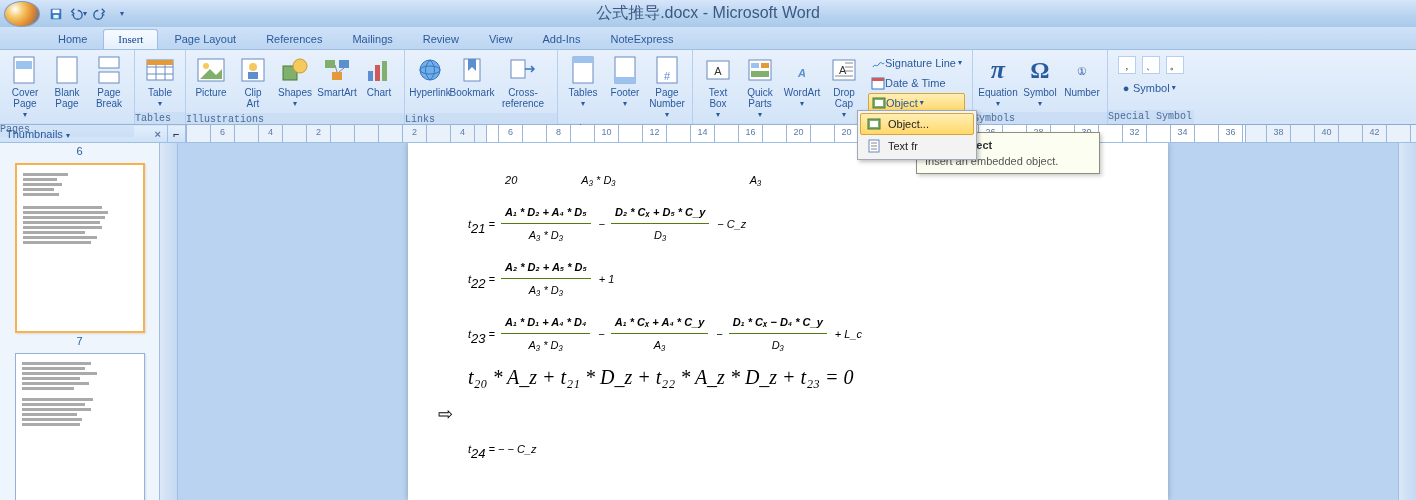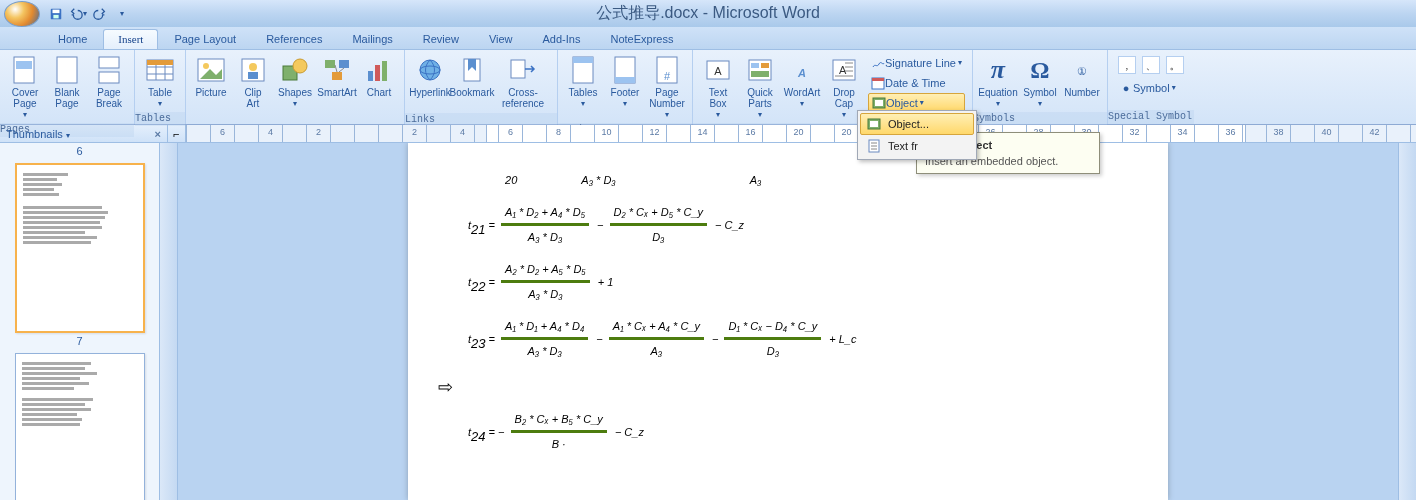--- a/index.html
+++ b/index.html
@@ -59,21 +59,21 @@
 .thumb { width: 130px; height: 170px; background: #fff; border: 1px solid #93b2db; margin: 0 auto 2px; box-shadow: 1px 1px 2px rgba(0,0,0,.1); padding: 6px; overflow: hidden; }
 .thumb.sel { border: 2px solid #f7b24c; }
 .thumb-num { text-align: center; color: #2a5a9e; margin-bottom: 6px; }
 .thumb .tl { height: 3px; background: #aaa; margin: 2px 0; }
 .close-x { position: absolute; top: 2px; right: 6px; color: #5b7aa5; font-weight: bold; cursor: pointer; }
 .doc-area { flex: 1; background: #b9d3f1; display: flex; justify-content: center; overflow: hidden; position: relative; }
 .page { width: 760px; background: #fff; margin-top: 0; box-shadow: 0 0 6px rgba(0,0,0,.25); padding: 10px 60px 20px; position: relative; }
 .eqline { font-family: "Times New Roman", serif; font-size: 20px; font-style: italic; color: #000; margin: 10px 0; white-space: nowrap; }
 .eqline sub { font-size: 13px; font-style: italic; }
 .frac { display: inline-flex; flex-direction: column; align-items: center; vertical-align: middle; margin: 0 3px; }
-.frac .num { border-bottom: 3px solid #4d7c0f; padding: 0 4px; line-height: 22px; }
+.frac .num { border-bottom: 1px solid #4d7c0f; padding: 0 4px; line-height: 22px; font-weight: bold; }
 .frac .den { padding: 0 4px; line-height: 22px; }
 .bullet-row { display: flex; align-items: center; gap: 12px; margin: 14px 0 10px -30px; }
 .bullet-arrow { font-size: 18px; color: #000; font-style: normal; }
 .cn { font-family: "SimSun","Microsoft YaHei",serif; font-size: 18px; font-style: normal; }
 .vscroll { width: 18px; background: linear-gradient(to right,#dbe8f8,#c4d9f2); border-left: 1px solid #9ebee4; }
 </style>
 </head>
 <body>
 
 <div class="titlebar">
@@ -220,20 +220,21 @@
           <div class="ico">
             <svg width="30" height="26">
               <rect x="4" y="14" width="5" height="10" fill="#5b8fcf"></rect>
               <rect x="11" y="8" width="5" height="16" fill="#d05a5a"></rect>
               <rect x="18" y="4" width="5" height="20" fill="#7fb06c"></rect>
             </svg>
           </div>
           <div class="lbl">Chart</div>
         </div>
     </div>
+    <div class="group-label">Illustrations</div>
   </div>
 
   <div class="group">
     <div class="group-body">
       <div class="big-btn">
           <div class="ico">
             <svg width="30" height="26">
               <circle cx="15" cy="13" r="10" fill="#6fb0e6" stroke="#3b72c4"></circle>
               <ellipse cx="15" cy="13" rx="10" ry="4" fill="none" stroke="#3b72c4"></ellipse>
               <path d="M15 3 C9 9 9 17 15 23 M15 3 C21 9 21 17 15 23" fill="none" stroke="#3b72c4"></path>
@@ -581,32 +582,29 @@
             <span class="den">A₃</span>
           </span>
         <span> − </span>
         <span class="frac">
             <span class="num">D₁ * Cₓ − D₄ * C_y</span>
             <span class="den">D₃</span>
           </span>
         <span> + L_c</span>
       </div>
 
+      <div class="eqline">t₂₀ * A_z + t₂₁ * D_z + t₂₂ * A_z * D_z + t₂₃ = 0</div>
 
       <div class="bullet-row">
         <span class="bullet-arrow">⇨</span>
       </div>
 
       <div class="eqline">
         <span>t</span><sub>24</sub><span> = </span>
         <span> − </span>
-        <span class="frac">
-            <span class="num">B₂ * Cₓ + B₅ * C_y</span>
-            <span class="den">B ·</span>
-          </span>
         <span> − C_z</span>
       </div>
 
     </div>
   </div>
   <div class="vscroll"></div>
 </div>
 
 <div class="dropdown">
   <div class="dd-item hl">

